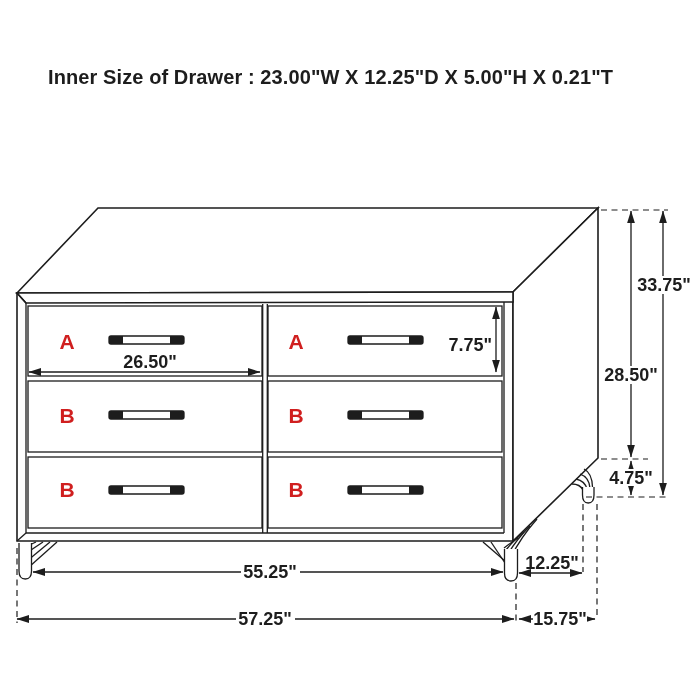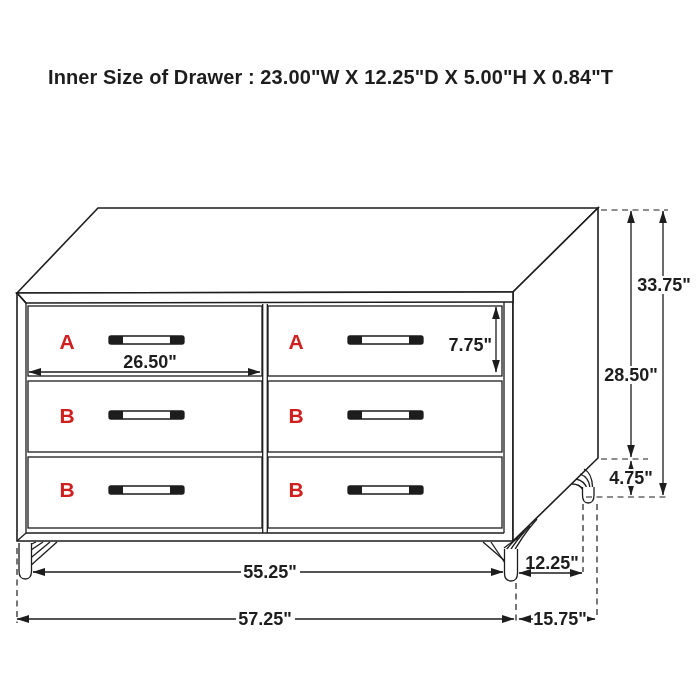--- a/index.html
+++ b/index.html
@@ -37,21 +37,21 @@
   .enda { text-anchor: end; }
   .letter { font: bold 21px "Liberation Sans", sans-serif; fill: var(--red); text-anchor: middle; }
   .cap  { fill: var(--line); stroke: none; }
   .bg   { fill: #fff; stroke: none; }
 </style>
 </head>
 <body>
 
 <div class="canvas">
 
-  <div class="title">Inner Size of Drawer : 23.00"W X 12.25"D X 5.00"H X 0.84"T</div>
+  <div class="title">Inner Size of Drawer : 23.00"W X 12.25"D X 5.00"H X 0.21"T</div>
 
   <svg width="700" height="700" viewBox="0 0 700 700">
     <defs>
       <marker id="arr" viewBox="0 0 10 7" refX="9.6" refY="3.5" markerWidth="10" markerHeight="7" orient="auto-start-reverse">
         <path d="M10,3.5 L0,0.4 L0,6.6 Z" fill="#1d1d1d"></path>
       </marker>
     </defs>
 
     <g>
 

